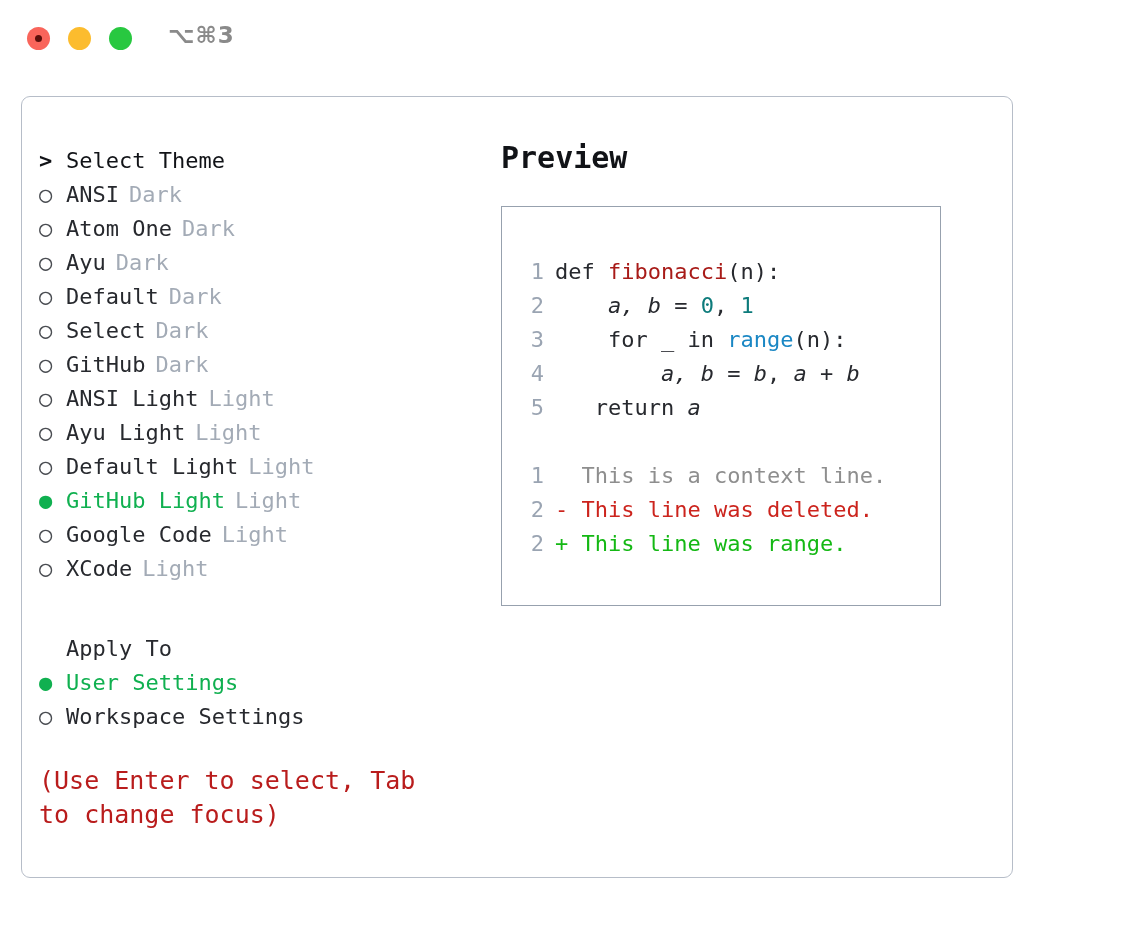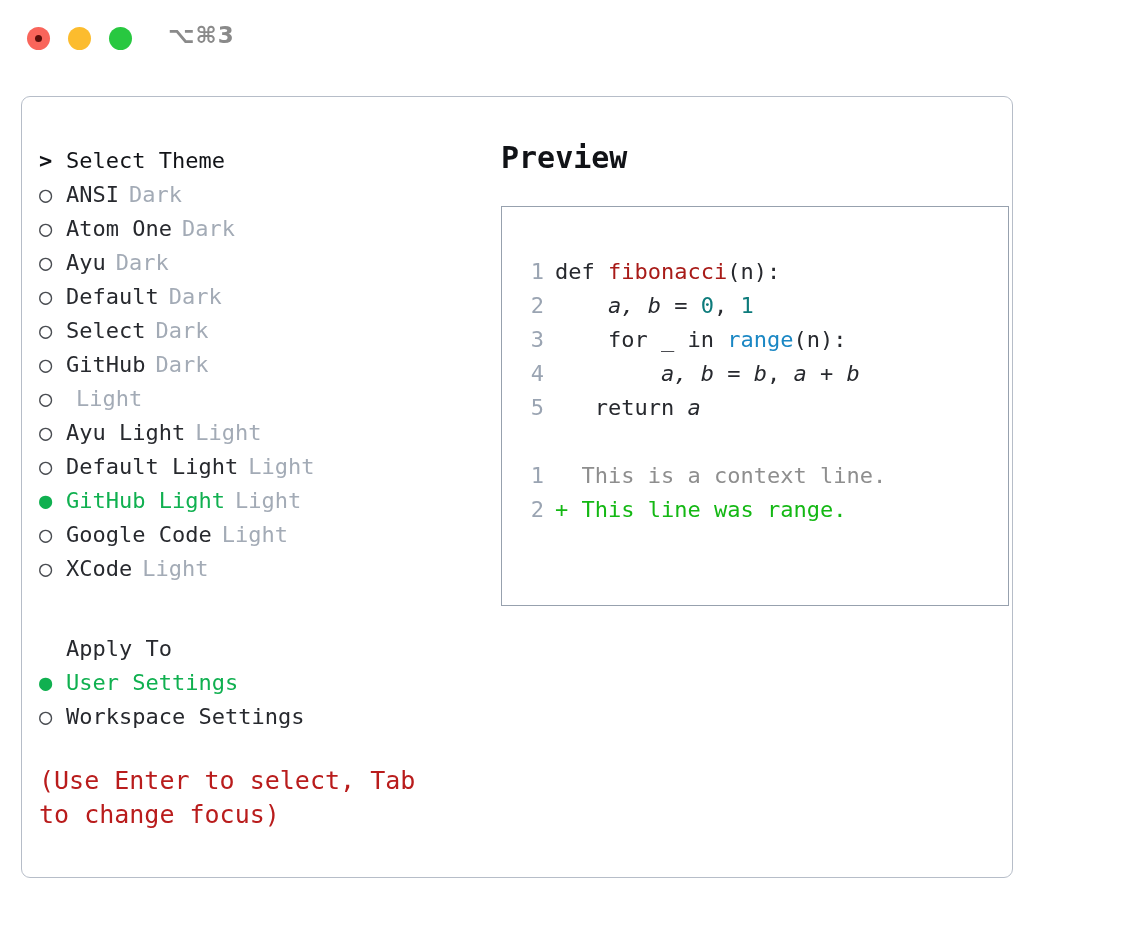--- a/index.html
+++ b/index.html
@@ -145,21 +145,21 @@
     width: 490px;
   }
   .preview-title {
     font-size: 30px;
     line-height: 28px;
     font-weight: 700;
     color: #111317;
     margin-bottom: 34px;
   }
   .preview-box {
-    width: 508px;
+    width: 440px;
     height: 400px;
     border: 1px solid #97a1ae;
     background: #ffffff;
     box-sizing: border-box;
     position: relative;
   }
   .code-area {
     position: absolute;
     left: 19px;
     top: 48px;
@@ -241,20 +241,21 @@
               <span class="row-label">Select</span>
               <span class="row-tag">Dark</span>
             </div>
             <div class="list-row">
               <span class="marker radio-off">○</span>
               <span class="row-label">GitHub</span>
               <span class="row-tag">Dark</span>
             </div>
             <div class="list-row">
               <span class="marker radio-off">○</span>
+              <span class="row-label">ANSI Light</span>
               <span class="row-tag">Light</span>
             </div>
             <div class="list-row">
               <span class="marker radio-off">○</span>
               <span class="row-label">Ayu Light</span>
               <span class="row-tag">Light</span>
             </div>
             <div class="list-row">
               <span class="marker radio-off">○</span>
               <span class="row-label">Default Light</span>
@@ -305,20 +306,21 @@
             <div id="code-lines">
                 <div class="code-line"><span class="lineno">1</span><span class="tok-kw">def </span><span class="tok-fn">fibonacci</span><span class="tok-punct">(n):</span></div>
                 <div class="code-line"><span class="lineno">2</span><span class="tok-kw">    </span><span class="tok-var">a, b</span><span class="tok-punct"> = </span><span class="tok-num">0</span><span class="tok-punct">, </span><span class="tok-num">1</span></div>
                 <div class="code-line"><span class="lineno">3</span><span class="tok-kw">    for </span><span class="tok-var">_</span><span class="tok-kw"> in </span><span class="tok-call">range</span><span class="tok-punct">(n):</span></div>
                 <div class="code-line"><span class="lineno">4</span><span class="tok-kw">        </span><span class="tok-var">a, b</span><span class="tok-punct"> = </span><span class="tok-var">b</span><span class="tok-punct">, </span><span class="tok-var">a</span><span class="tok-punct"> + </span><span class="tok-var">b</span></div>
                 <div class="code-line"><span class="lineno">5</span><span class="tok-kw">   return </span><span class="tok-var">a</span></div>
               </div>
             <div class="blank-line"></div>
             <div id="diff-lines">
                 <div class="code-line"><span class="lineno">1</span><span class="diff-ctx"> </span><span class="diff-ctx"> This is a context line.</span></div>
+                <div class="code-line"><span class="lineno">2</span><span class="diff-del">-</span><span class="diff-del"> This line was deleted.</span></div>
                 <div class="code-line"><span class="lineno">2</span><span class="diff-add">+</span><span class="diff-add"> This line was range.</span></div>
               </div>
           </div>
         </div>
       </div>
 
     </div>
   </div>
 </div>
 

